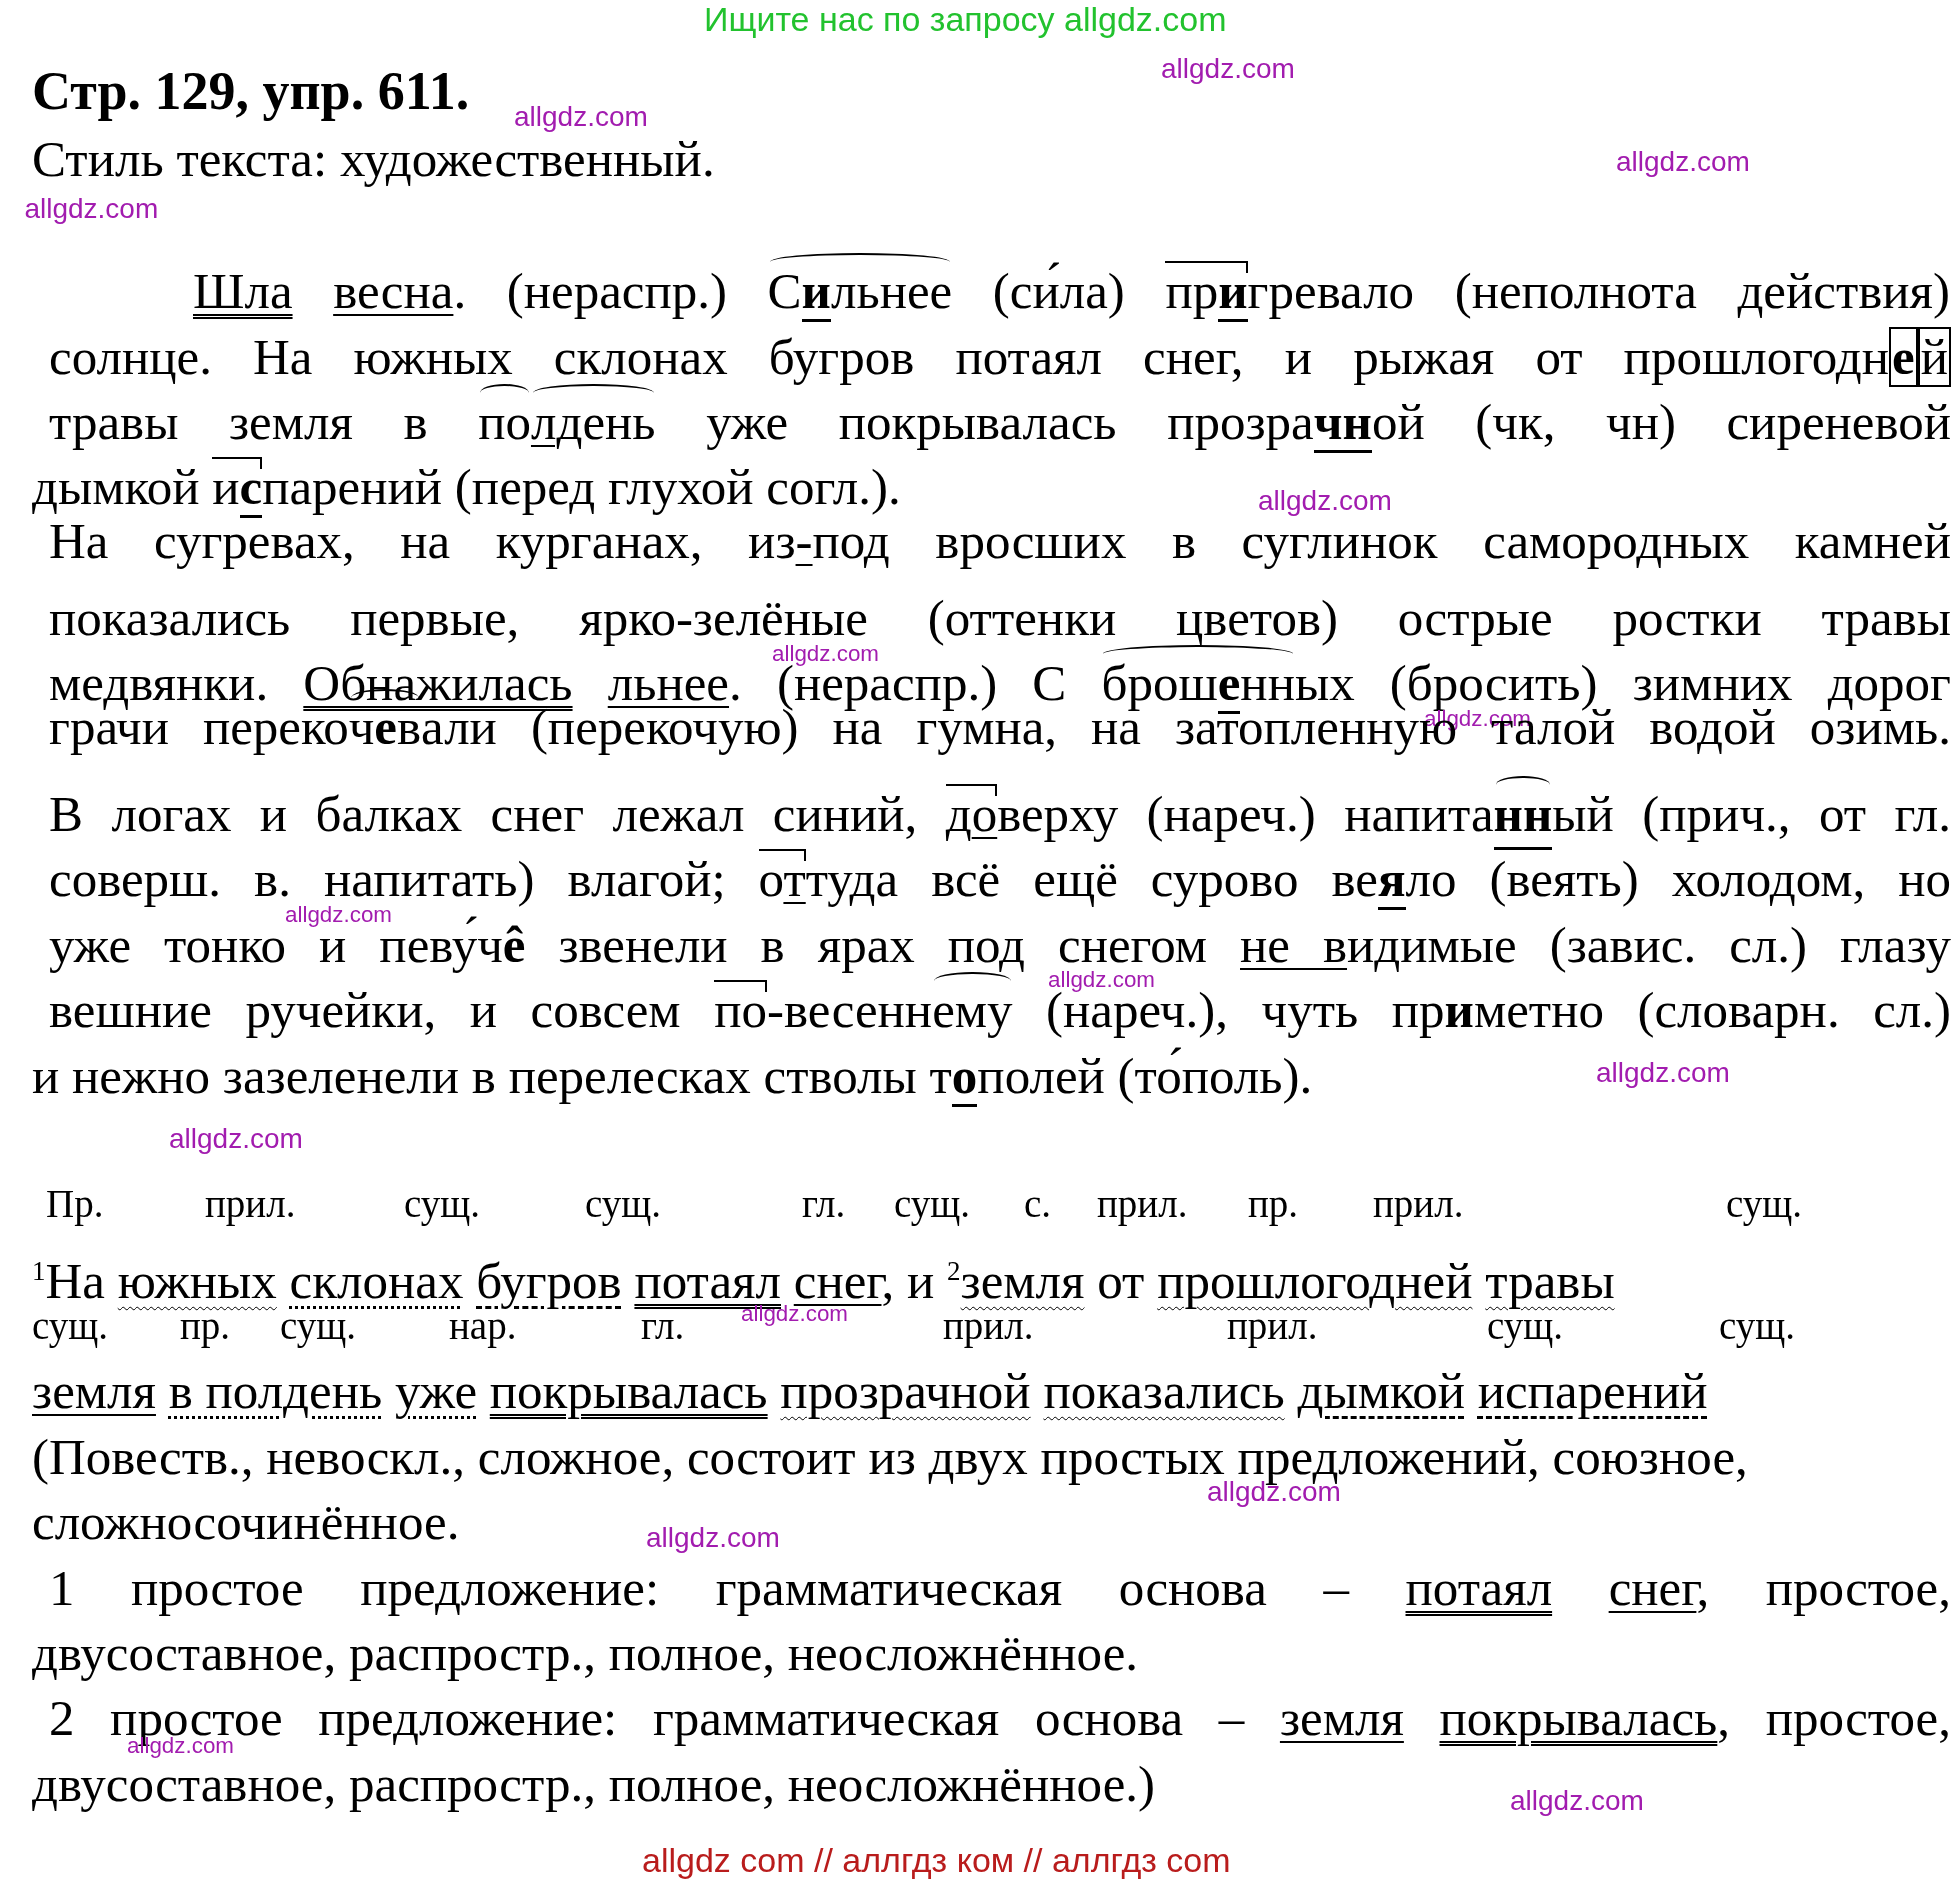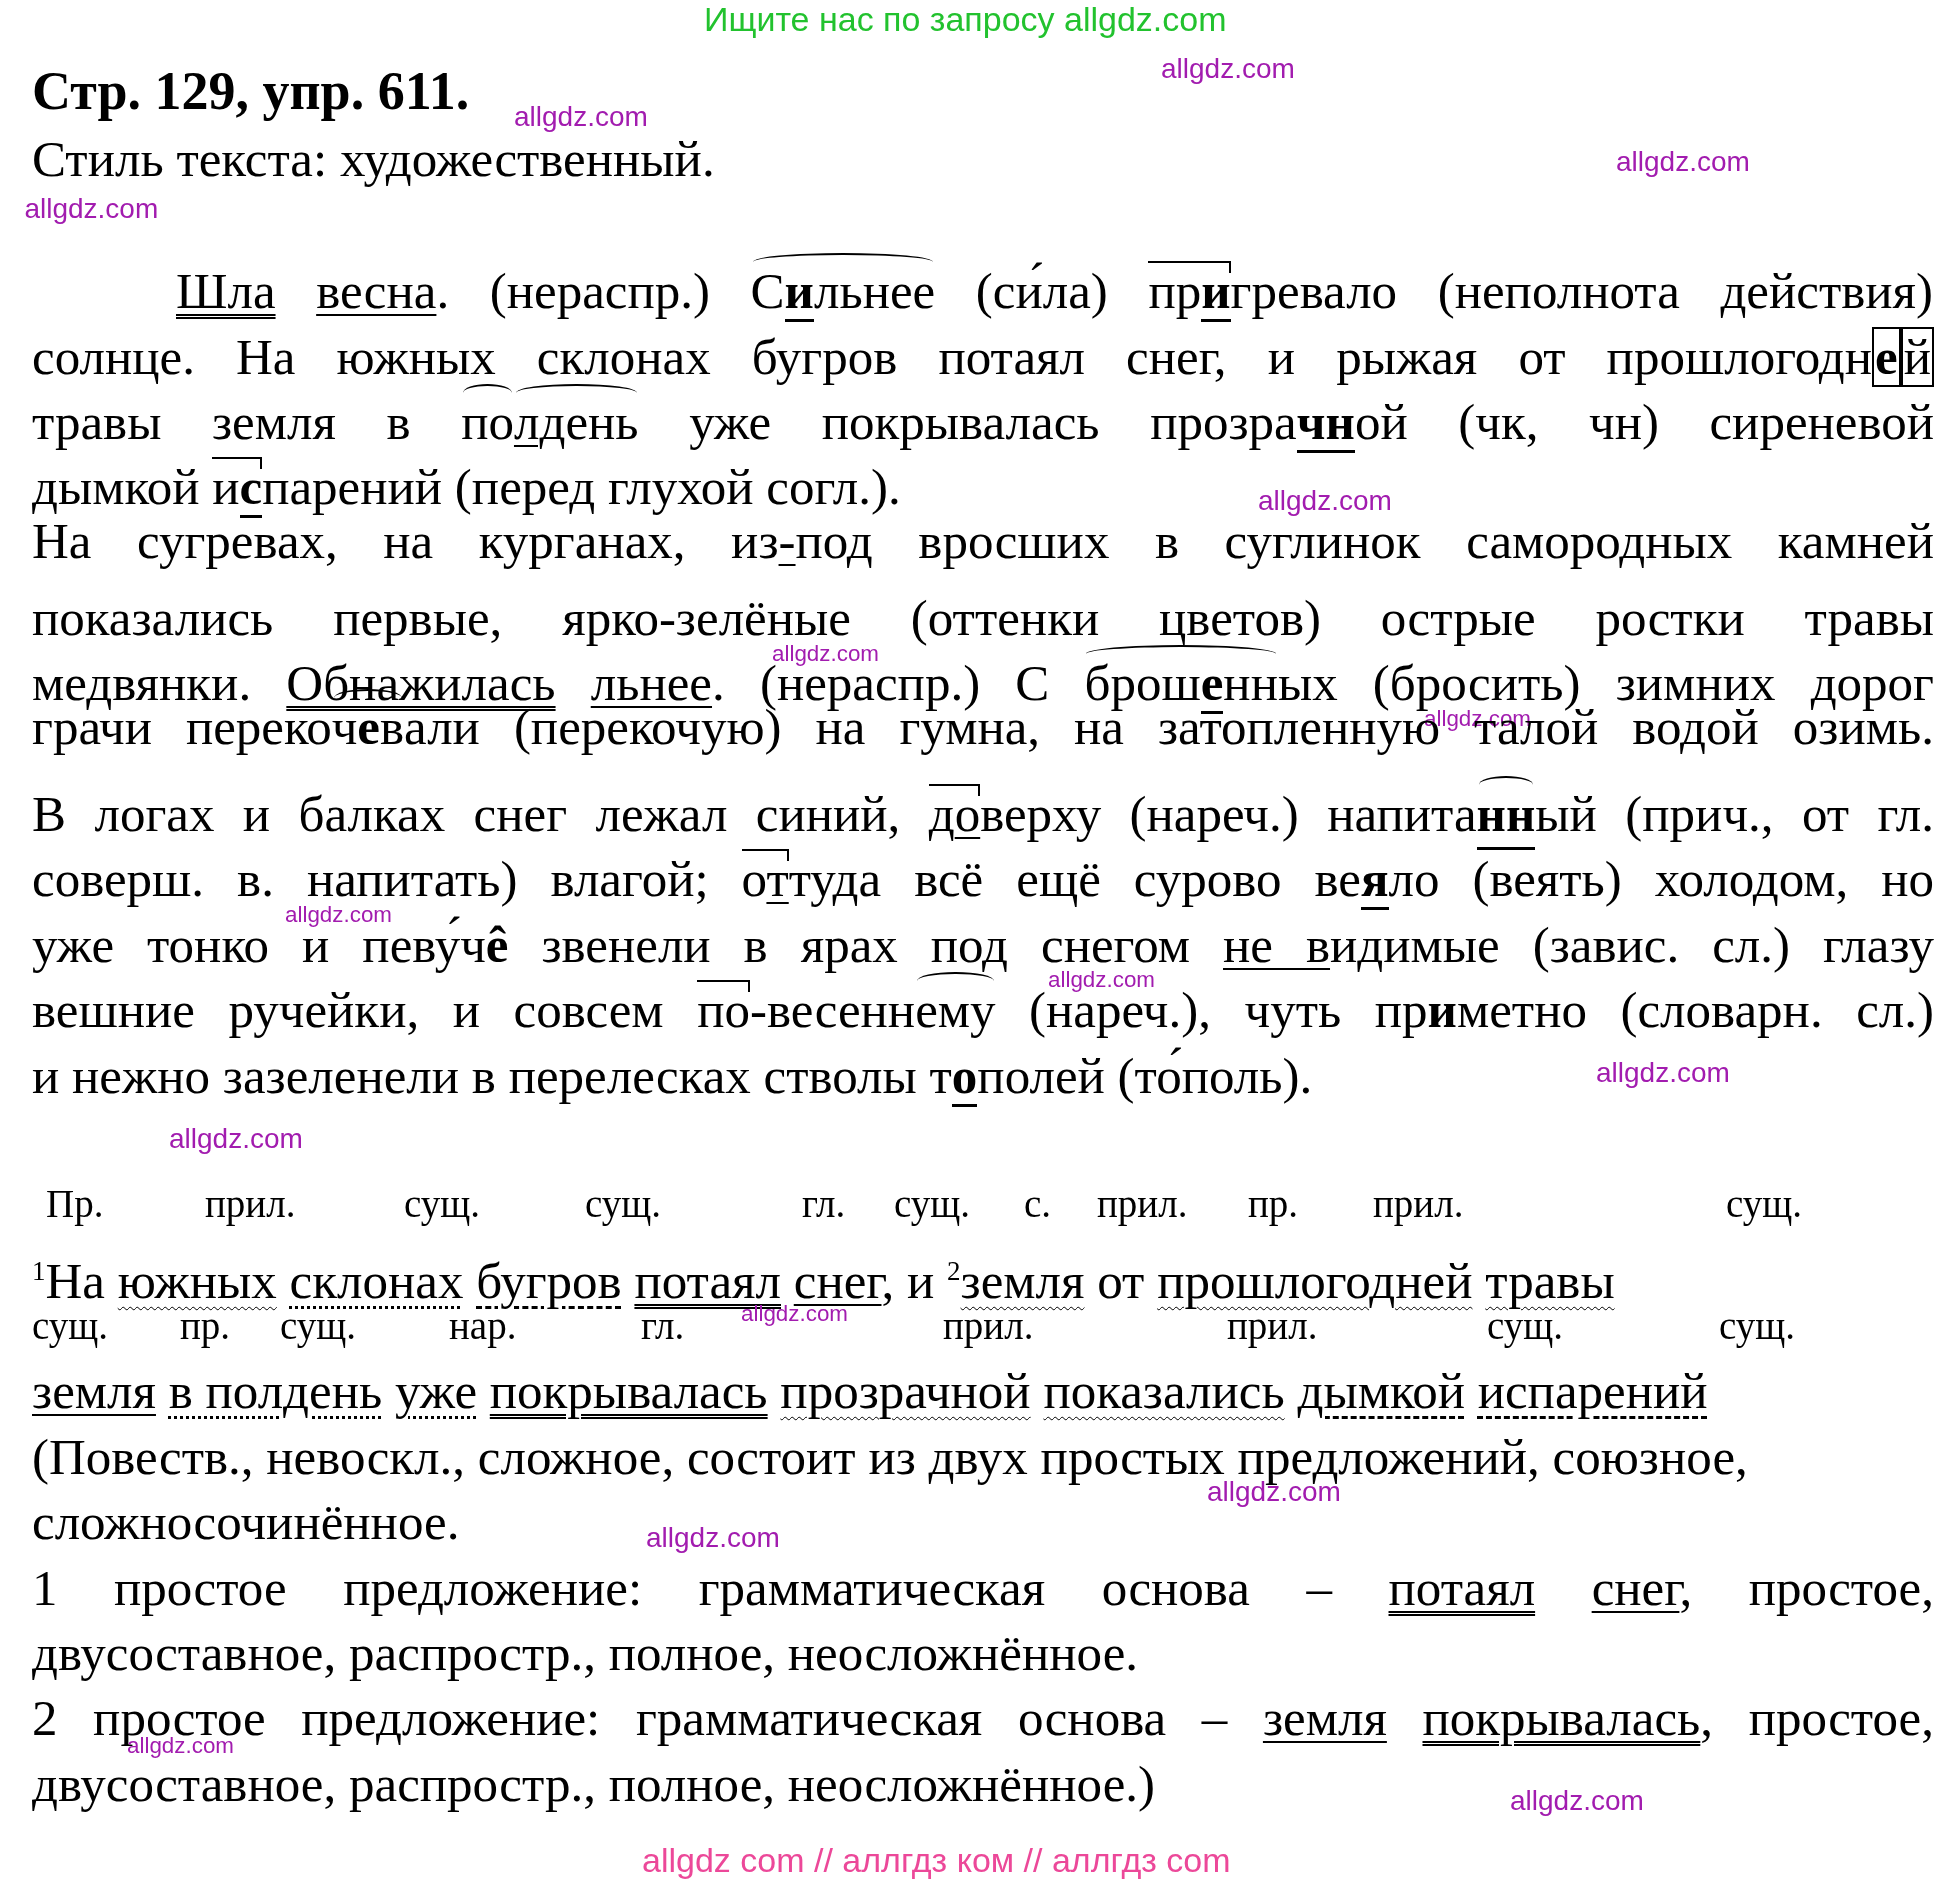--- a/index.html
+++ b/index.html
@@ -1,25 +1,25 @@
 <!DOCTYPE html>
 <html><head>
 <meta charset="utf-8">
 <style>
   html, body { margin:0; padding:0; background:#fff; }
   body { width:1957px; height:1886px; position:relative; overflow:hidden;
          font-family:"Liberation Serif", serif; color:#000; }
   .wm { position:absolute; font-family:"Liberation Sans", sans-serif; font-size:28px; color:#a21caf; white-space:nowrap; }
   .wm-small { font-size:22.4px; }
   .top-search { position:absolute; left:704px; top:0px; font-family:"Liberation Sans", sans-serif; font-size:34px; color:#22c22e; white-space:nowrap; }
-  .footer { position:absolute; left:642px; top:1841px; font-family:"Liberation Sans", sans-serif; font-size:34px; color:#ec4899; white-space:nowrap; }
+  .footer { position:absolute; left:642px; top:1841px; font-family:"Liberation Sans", sans-serif; font-size:34px; color:#b91c1c; white-space:nowrap; }
   .title { position:absolute; left:32px; top:60px; font-size:54px; font-weight:bold; white-space:nowrap; }
   .style-line { position:absolute; left:32px; top:130px; font-size:51px; white-space:nowrap; }
   .line { position:absolute; left:32px; width:1902px; font-size:51px; line-height:65px; white-space:nowrap; }
-  .just { text-align:justify; text-align-last:justify; }
+  .just { text-align:justify; text-align-last:justify;margin-left:17px; }
   .pos { position:absolute; font-size:39px; white-space:nowrap; }
   u.s1 { text-decoration:underline; text-decoration-thickness:2px; text-underline-offset:5.9px; }
   u.s2 { text-decoration:underline double; text-decoration-thickness:2px; text-underline-offset:5.9px; }
   u.wave { text-decoration:underline wavy; text-decoration-thickness:1px; text-underline-offset:7.8px; }
   u.dash { text-decoration:underline dashed; text-decoration-thickness:2.9px; text-underline-offset:7.8px; }
   u.dot { text-decoration:underline dotted; text-decoration-thickness:2.9px; text-underline-offset:7.8px;margin-top:30px; }
   .b { font-weight:bold; }
   .box { border:2px solid #000; padding:0 1px; }
   .arc { position:relative; display:inline-block; }
   .arc::before { content:""; position:absolute; left:2px; right:2px; top:-5.9px; height:15.6px; border-top:2px solid #000; border-radius:50% 50% 0 0; }

